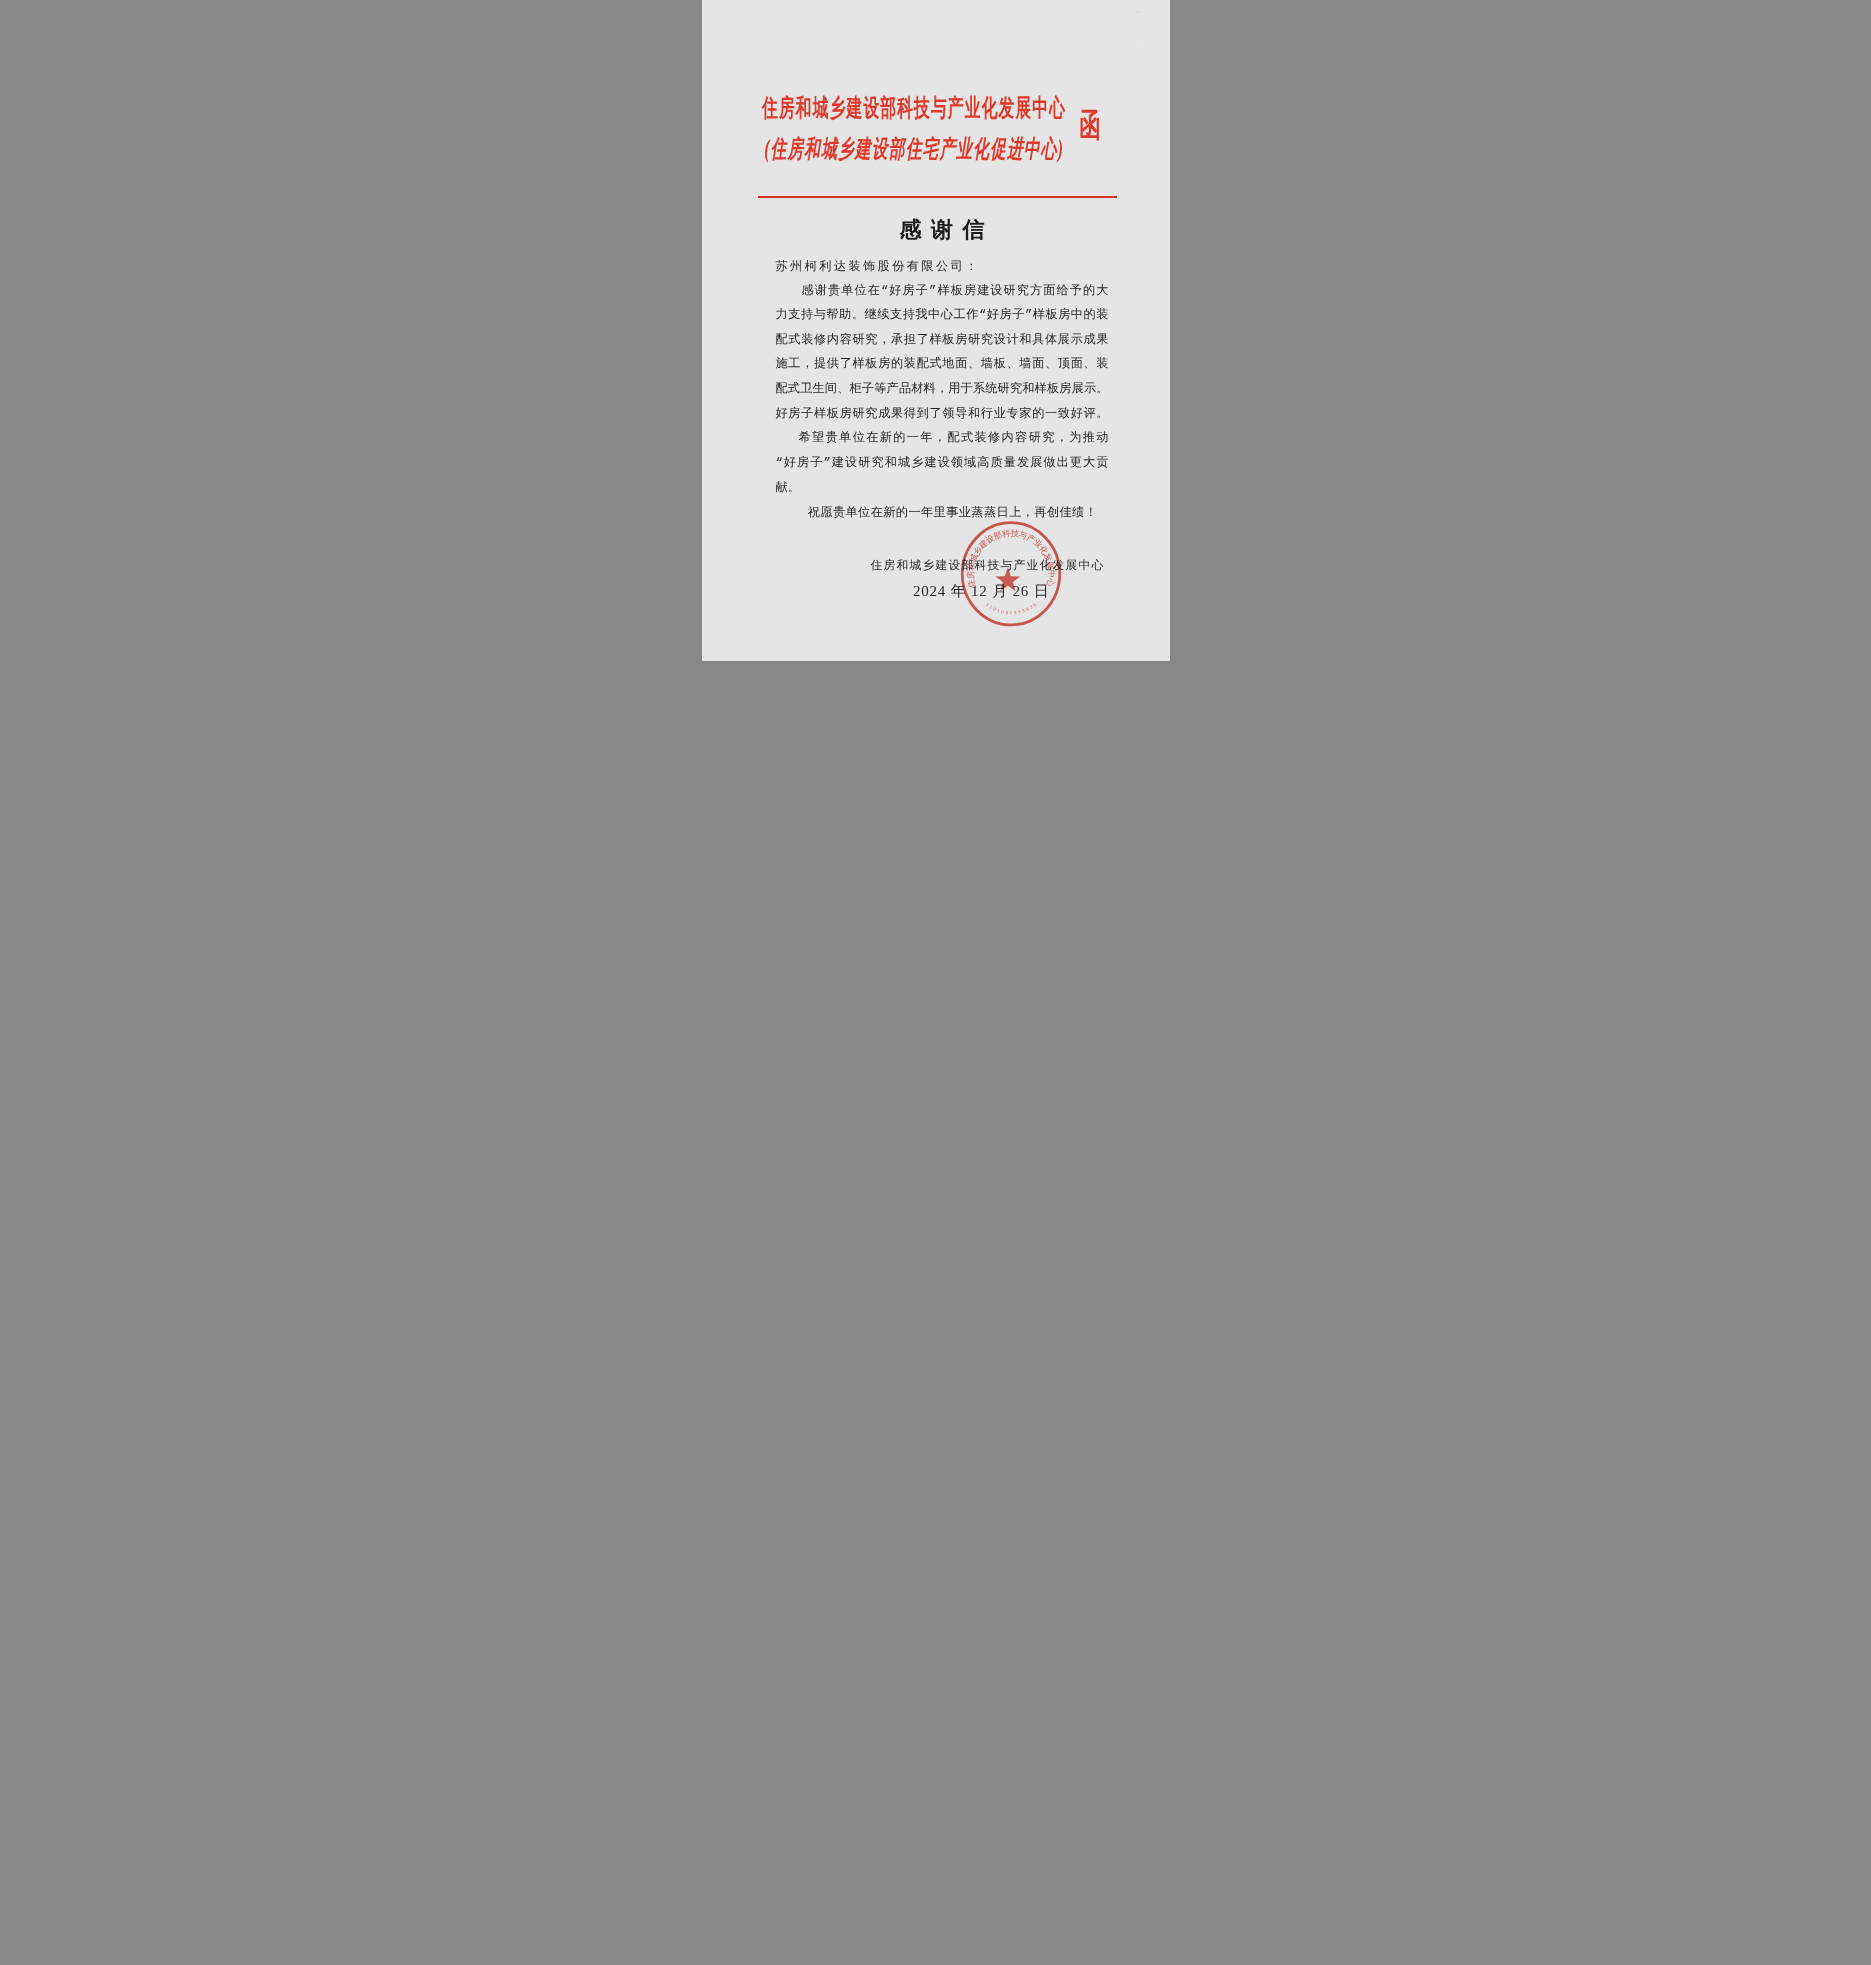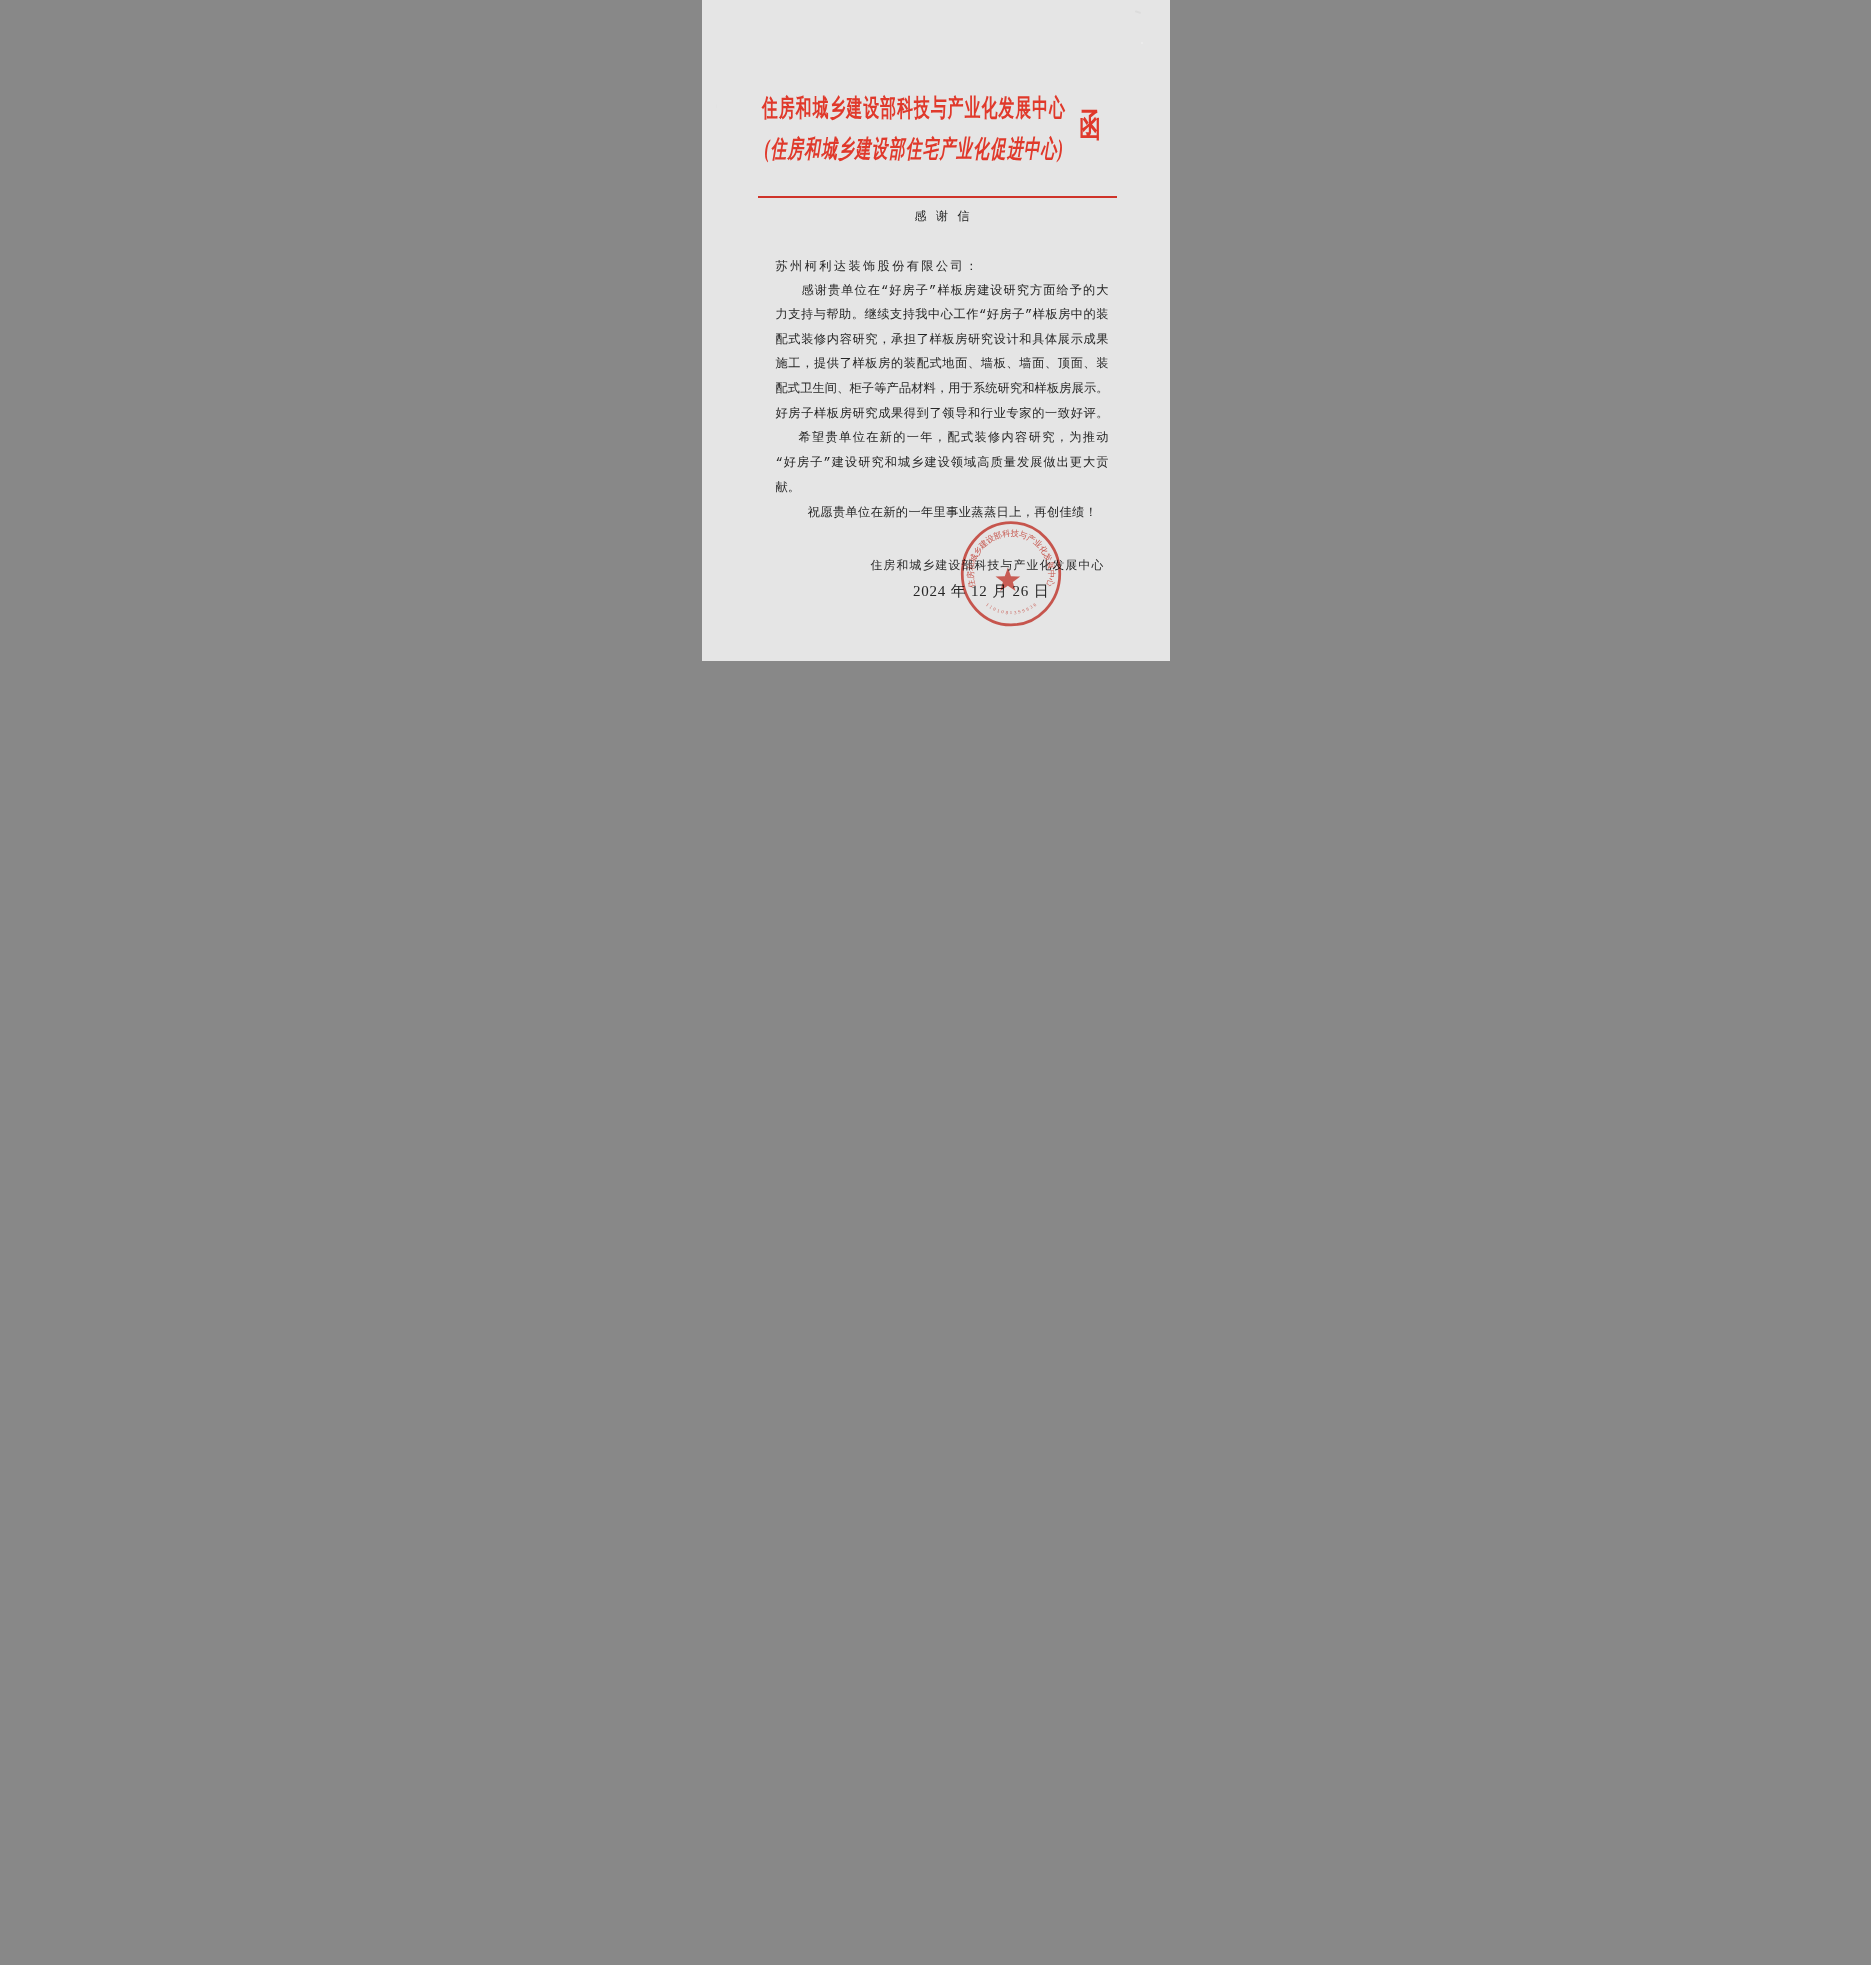--- a/index.html
+++ b/index.html
@@ -34,23 +34,23 @@
     transform-origin:center top;
   }
   
   .divider{
     position:absolute;left:56px;top:196px;
     width:359px;height:2px;
     background:#cf3329;
   }
   
   .doc-title{
-    position:absolute;left:74px;top:209px;width:333px;
+    position:absolute;left:74px;top:217px;width:333px;
     text-align:center;
-    font-size:12px;font-weight:normal;color:#1c1c1c;
+    font-size:22px;font-weight:bold;color:#1c1c1c;
     letter-spacing:9.4px;padding-left:9.4px;box-sizing:border-box;
     line-height:1.2;
   }
   
   .body-block{
     position:absolute;left:74px;top:254px;width:333px;
     color:#262626;
   }
   .line{
     font-size:12.2px;line-height:24.6px;height:24.6px;

